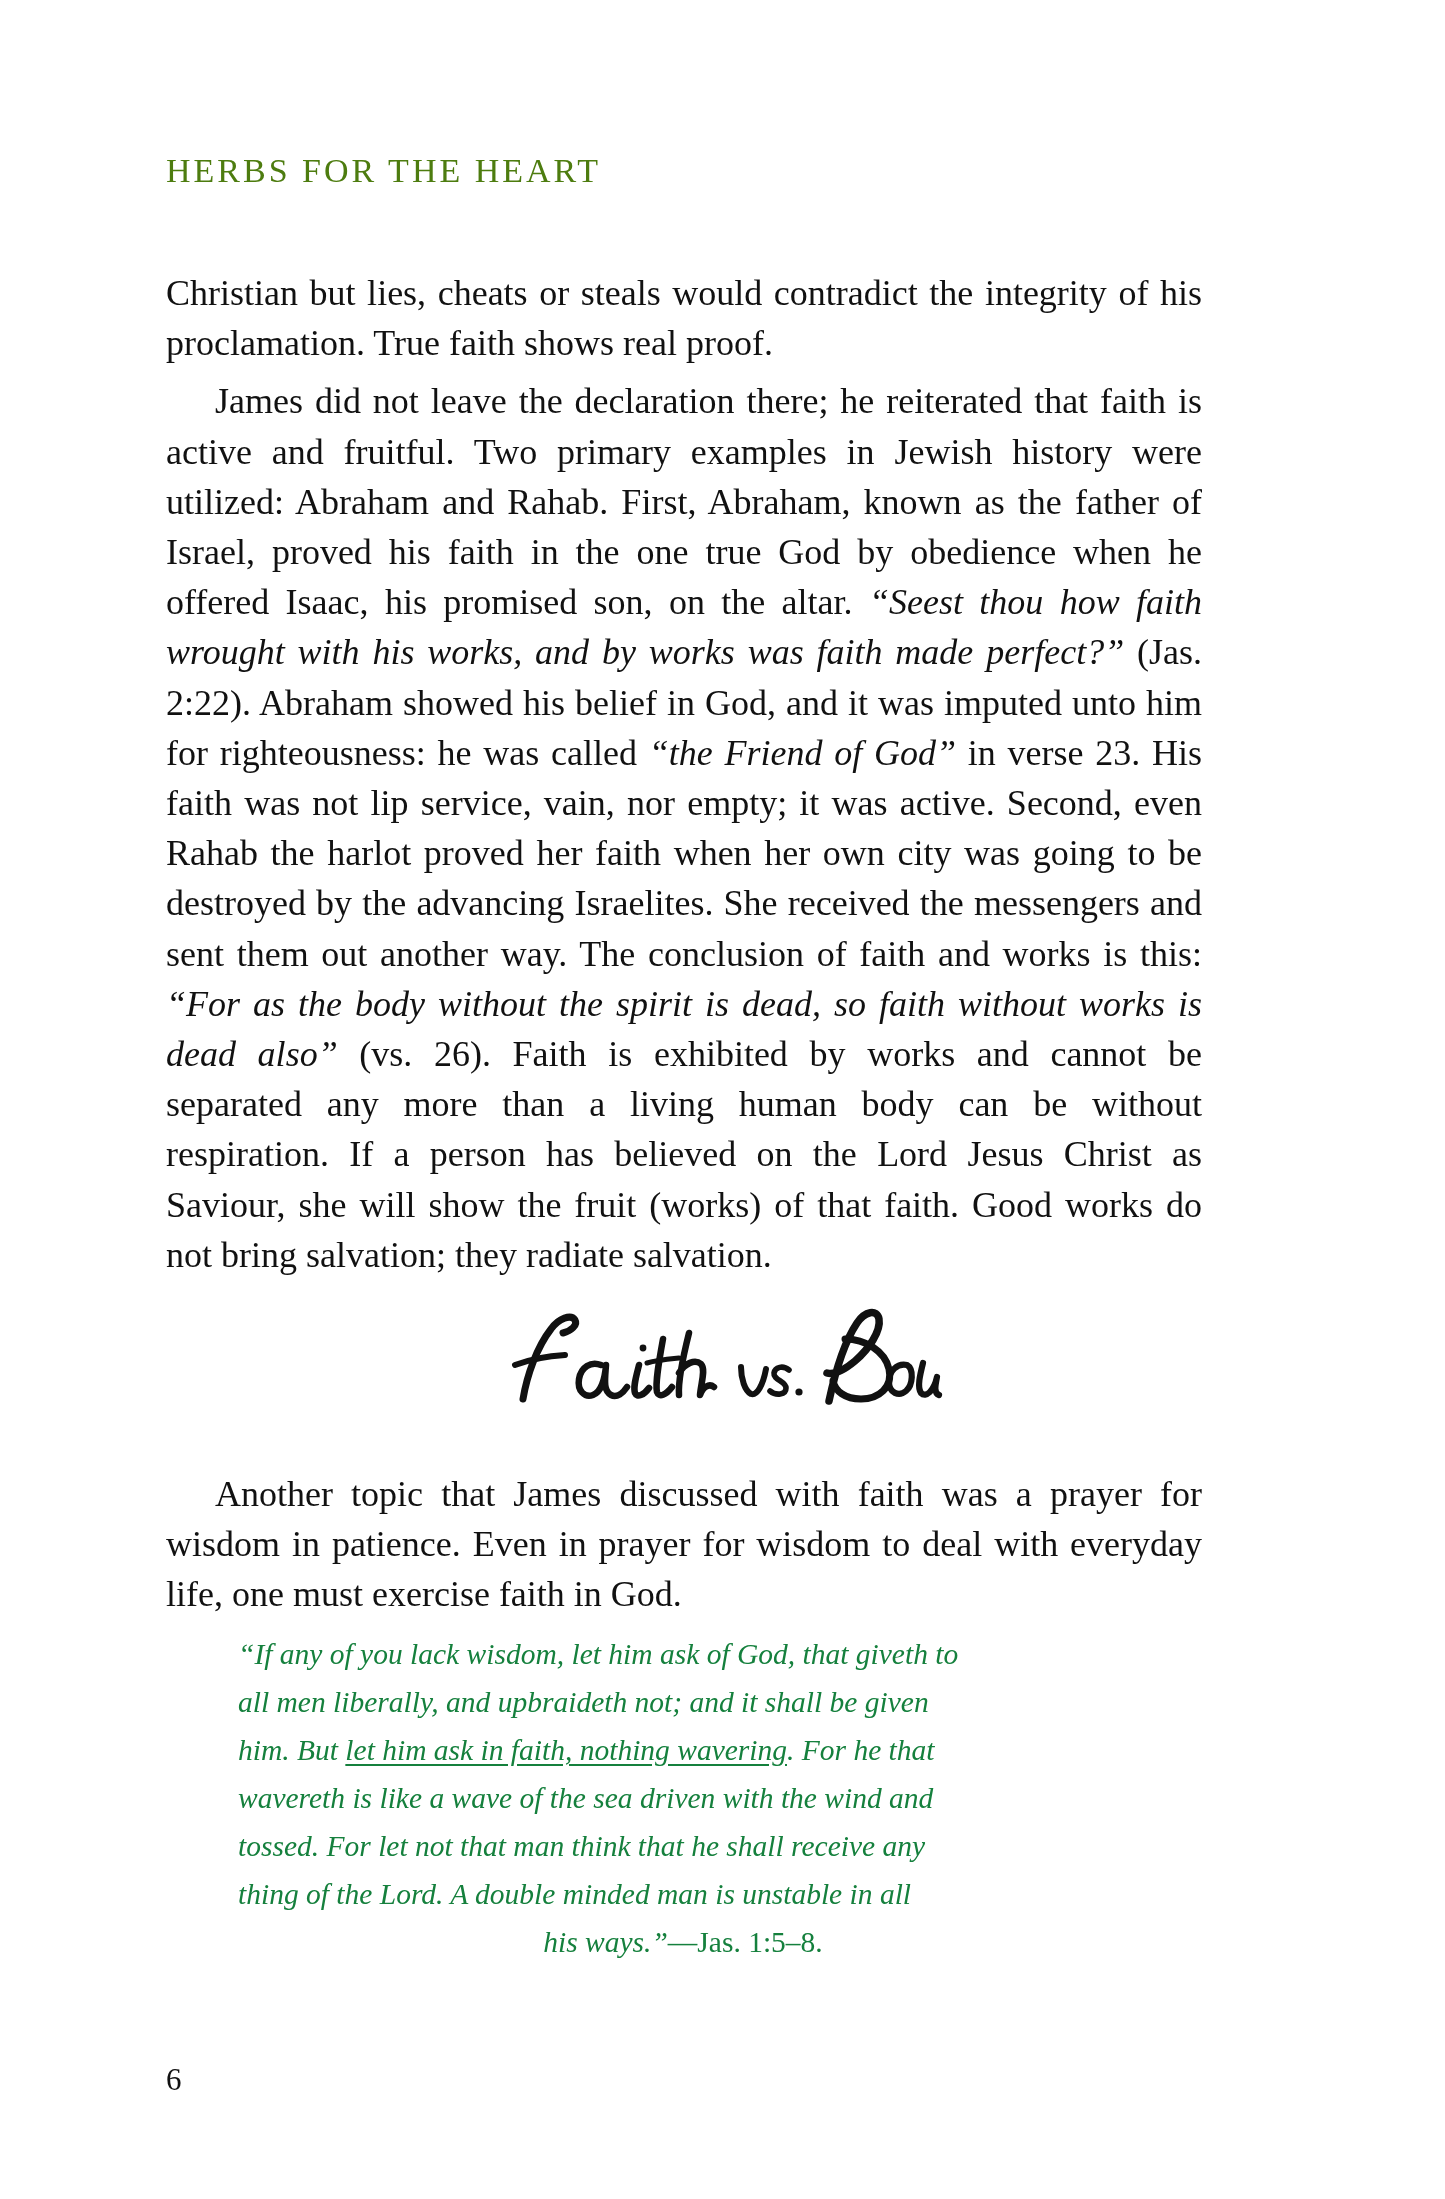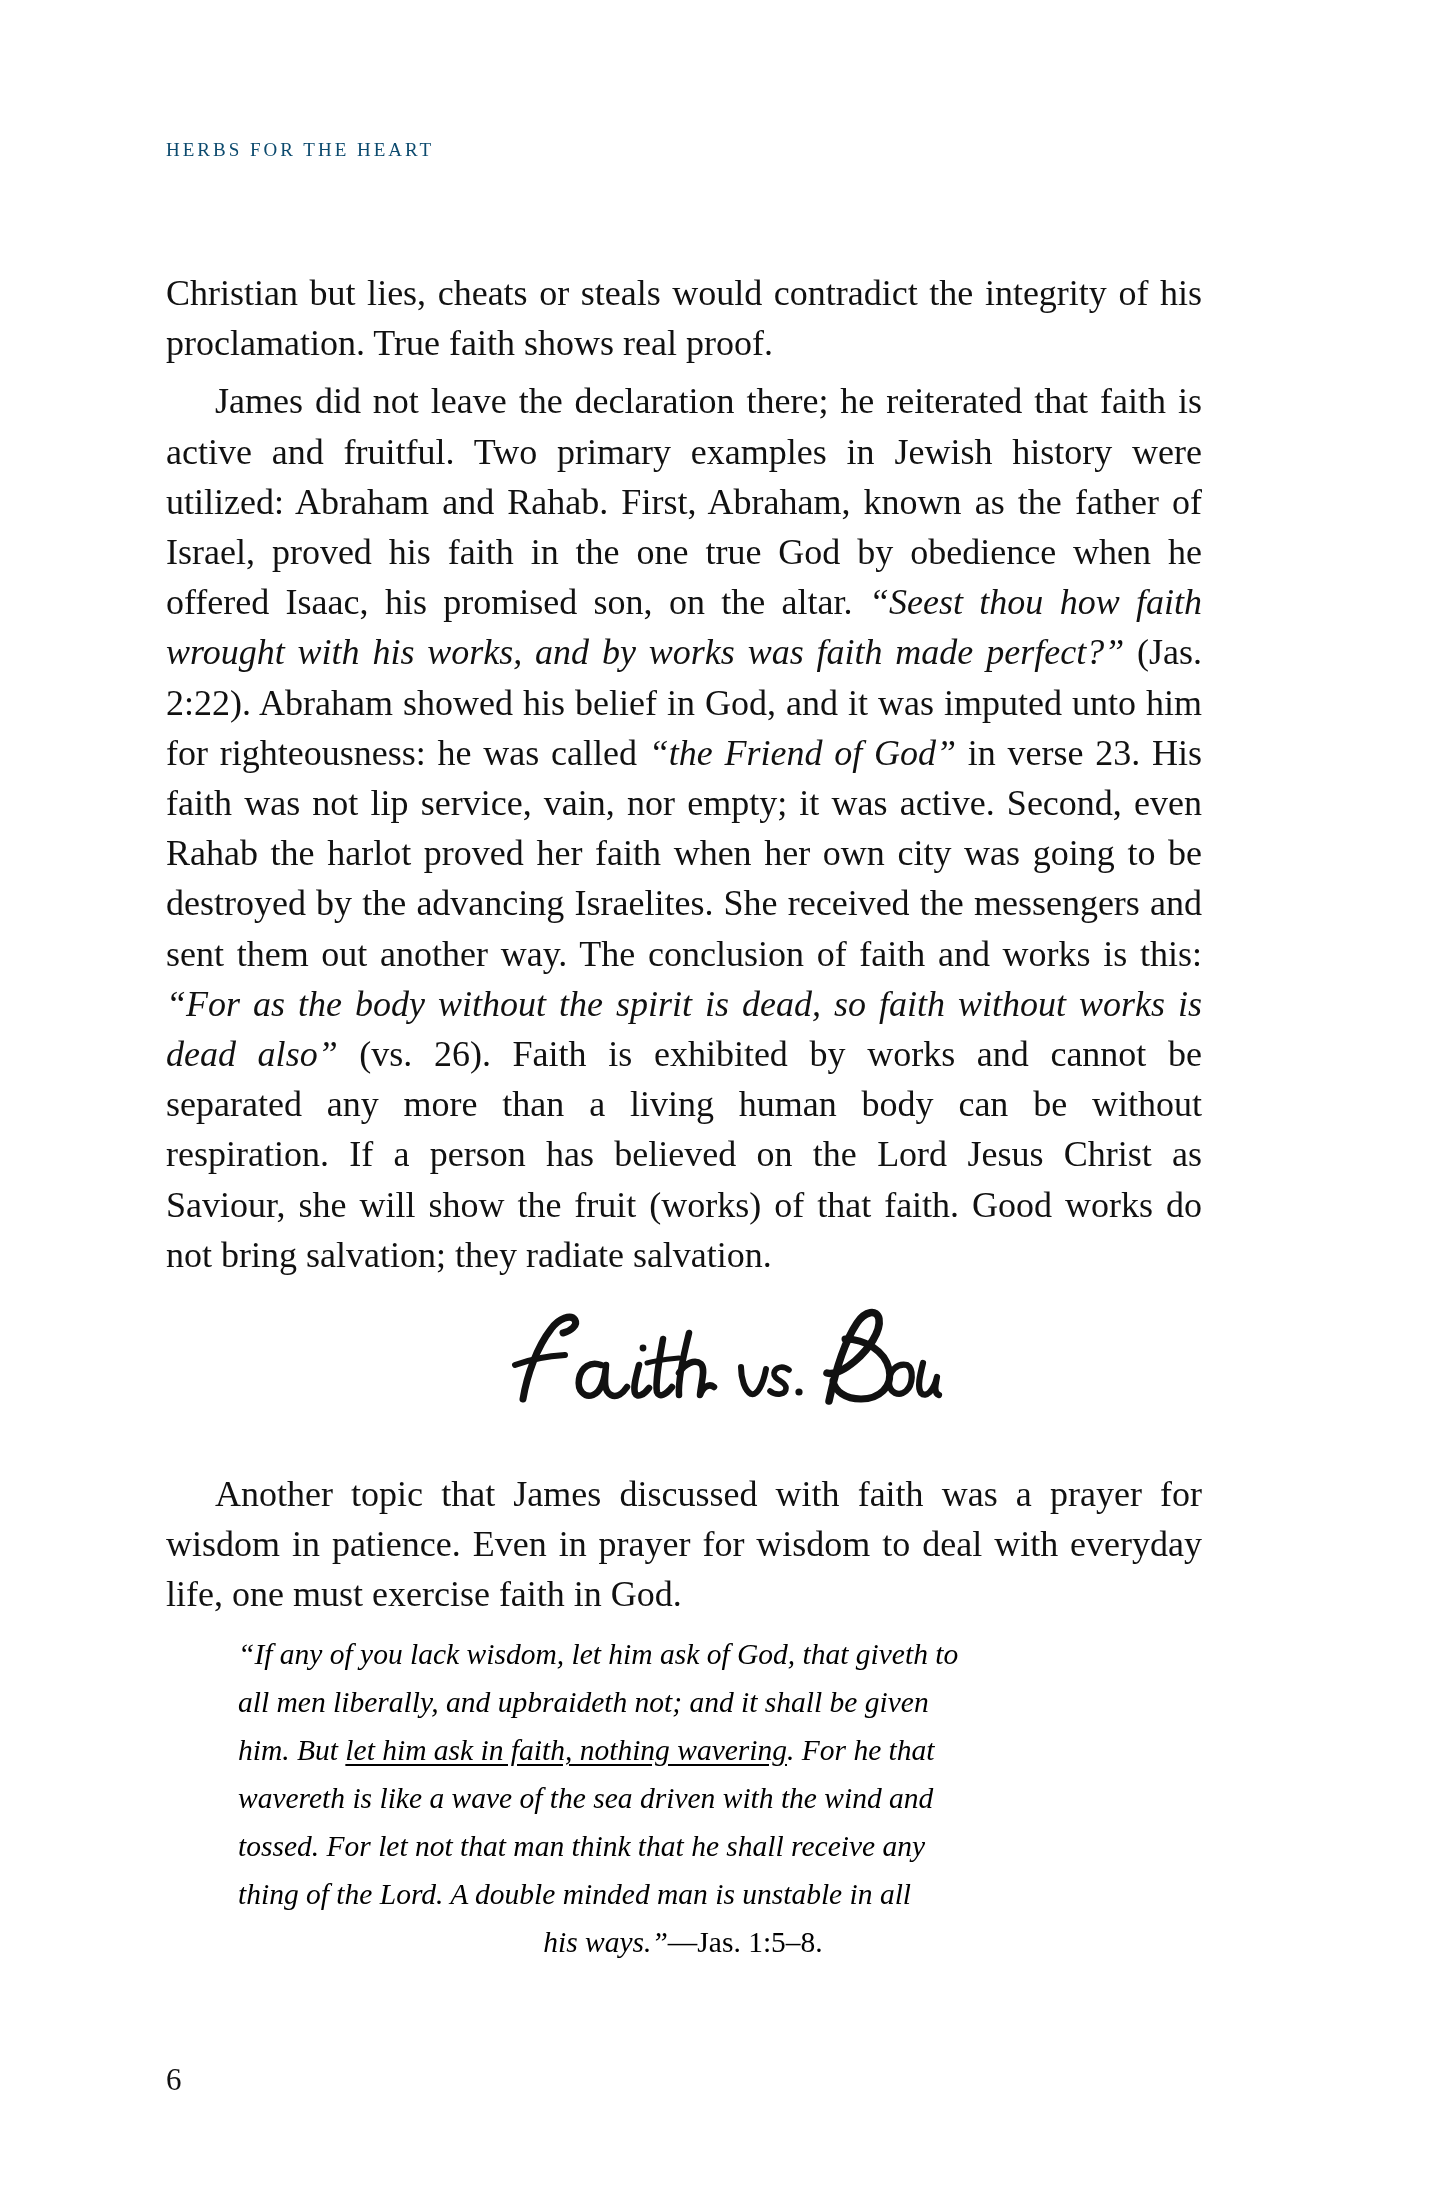--- a/index.html
+++ b/index.html
@@ -15,25 +15,25 @@
     margin: 0 auto;
     overflow: hidden;
     font-family: "Liberation Serif", "DejaVu Serif", serif;
     color: #0d0d0d;
   }
 
   
   .running-head {
     position: absolute;
     left: 166px;
-    top: 139px;
+    top: 152px;
     font-family: "Liberation Serif", "DejaVu Serif", serif;
-    font-size: 19px;
+    font-size: 34px;
     letter-spacing: 3.0px;
-    color: #0c4a6e;
+    color: #4d7c0f;
     white-space: nowrap;
   }
 
   
   .textblock {
     position: absolute;
     left: 166px;
     top: 268px;
     width: 1036px;
   }
@@ -87,21 +87,21 @@
 
   
   .blockquote {
     position: absolute;
     left: 238px;
     top: 1630px;
     width: 890px;
     font-size: 29.5px;
     line-height: 48px;
     font-style: italic;
-    color: #000000;
+    color: #15803d;
     text-align: justify;
   }
   .blockquote .line {
     display: block;
     white-space: nowrap;
   }
   .blockquote .line.center {
     text-align: center;
   }
   .blockquote .roman {

